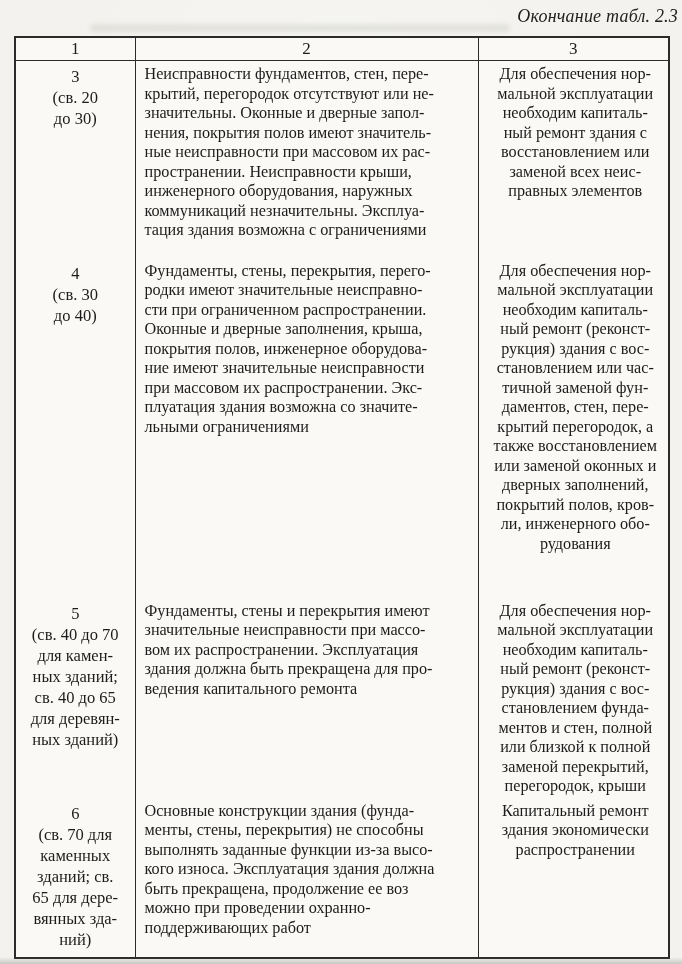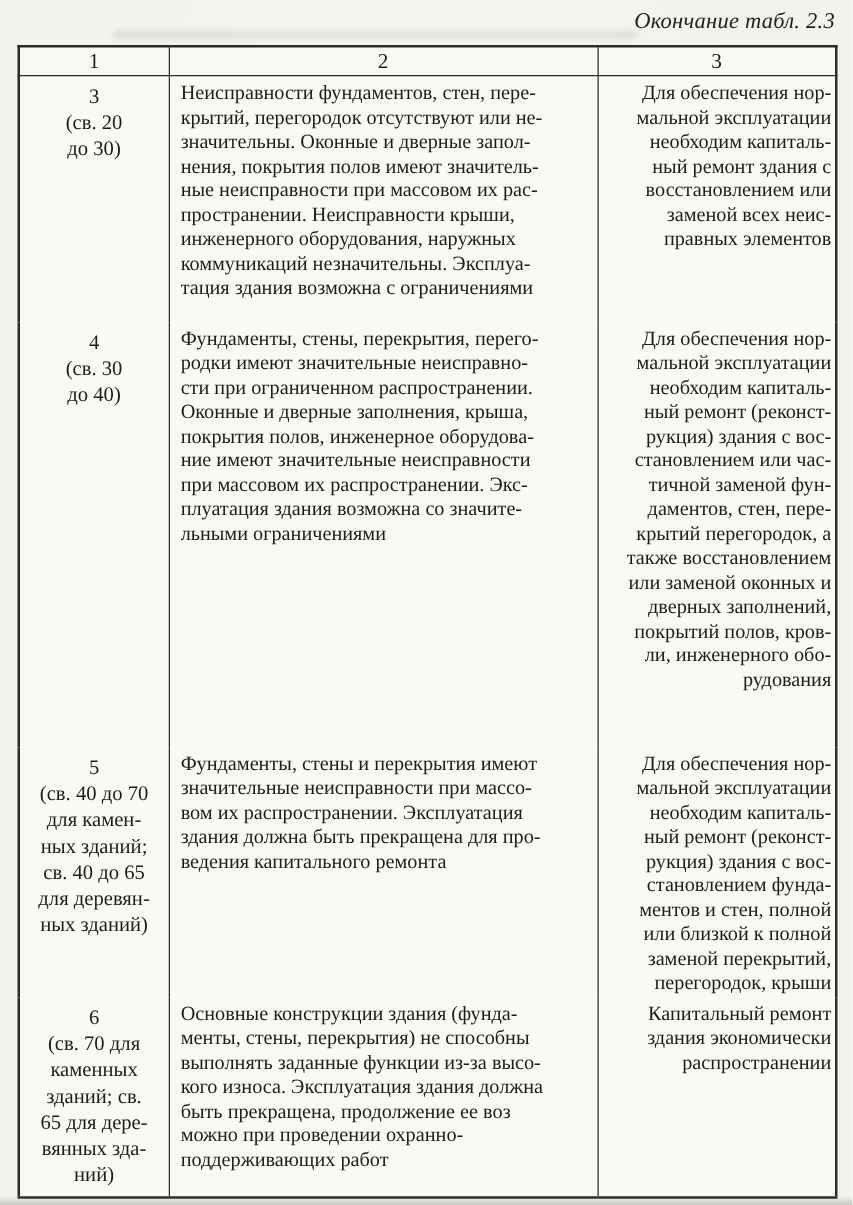--- a/index.html
+++ b/index.html
@@ -14,21 +14,21 @@
       radial-gradient(ellipse at 50% 40%, rgba(255,255,255,0.55), rgba(0,0,0,0) 70%),
       #f3f2ee;
     font-family: "Liberation Serif", "DejaVu Serif", serif;
     color: #1c1c1c;
     overflow: hidden;
   }
 
   .caption {
     position: absolute;
     top: 6px;
-    right: 14px;
+    right: 4px;
     font-style: italic;
     font-size: 18px;
     letter-spacing: 0.2px;
     color: #222;
   }
 
   table.doc-table {
     position: absolute;
     left: 14px;
     top: 36px;
@@ -76,21 +76,21 @@
   td.c2 {
     font-size: 16.2px;
     line-height: 19.5px;
     padding: 4px 8px 0 9px;
     text-align: left;
   }
   td.c3 {
     font-size: 16.2px;
     line-height: 19.5px;
     padding: 4px 3px 0 7px;
-    text-align: right;
+    text-align: center;
   }
 
   tr.row-3 { height: 197px; }
   tr.row-4 { height: 340px; }
   tr.row-5 { height: 200px; }
   tr.row-6 { height: 160px; }
 
   .scan-edge-bottom {
     position: absolute;
     left: 0;

